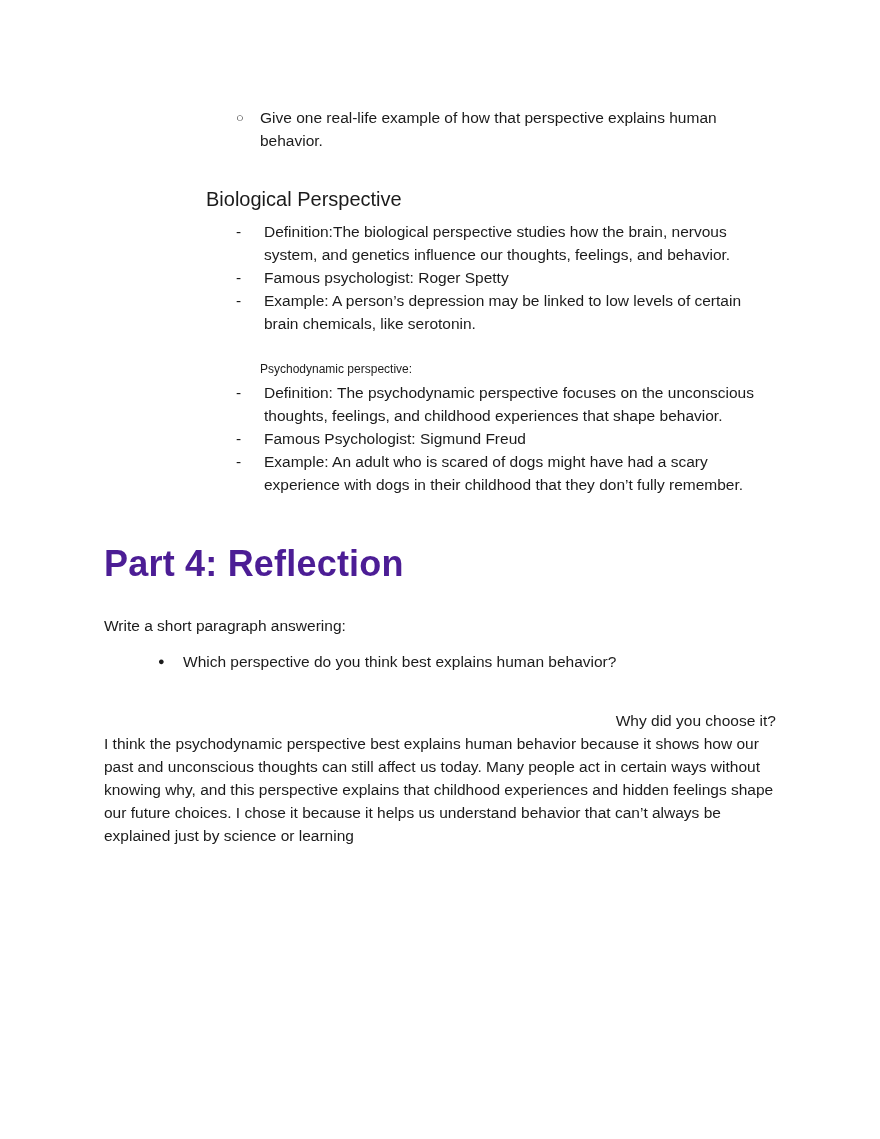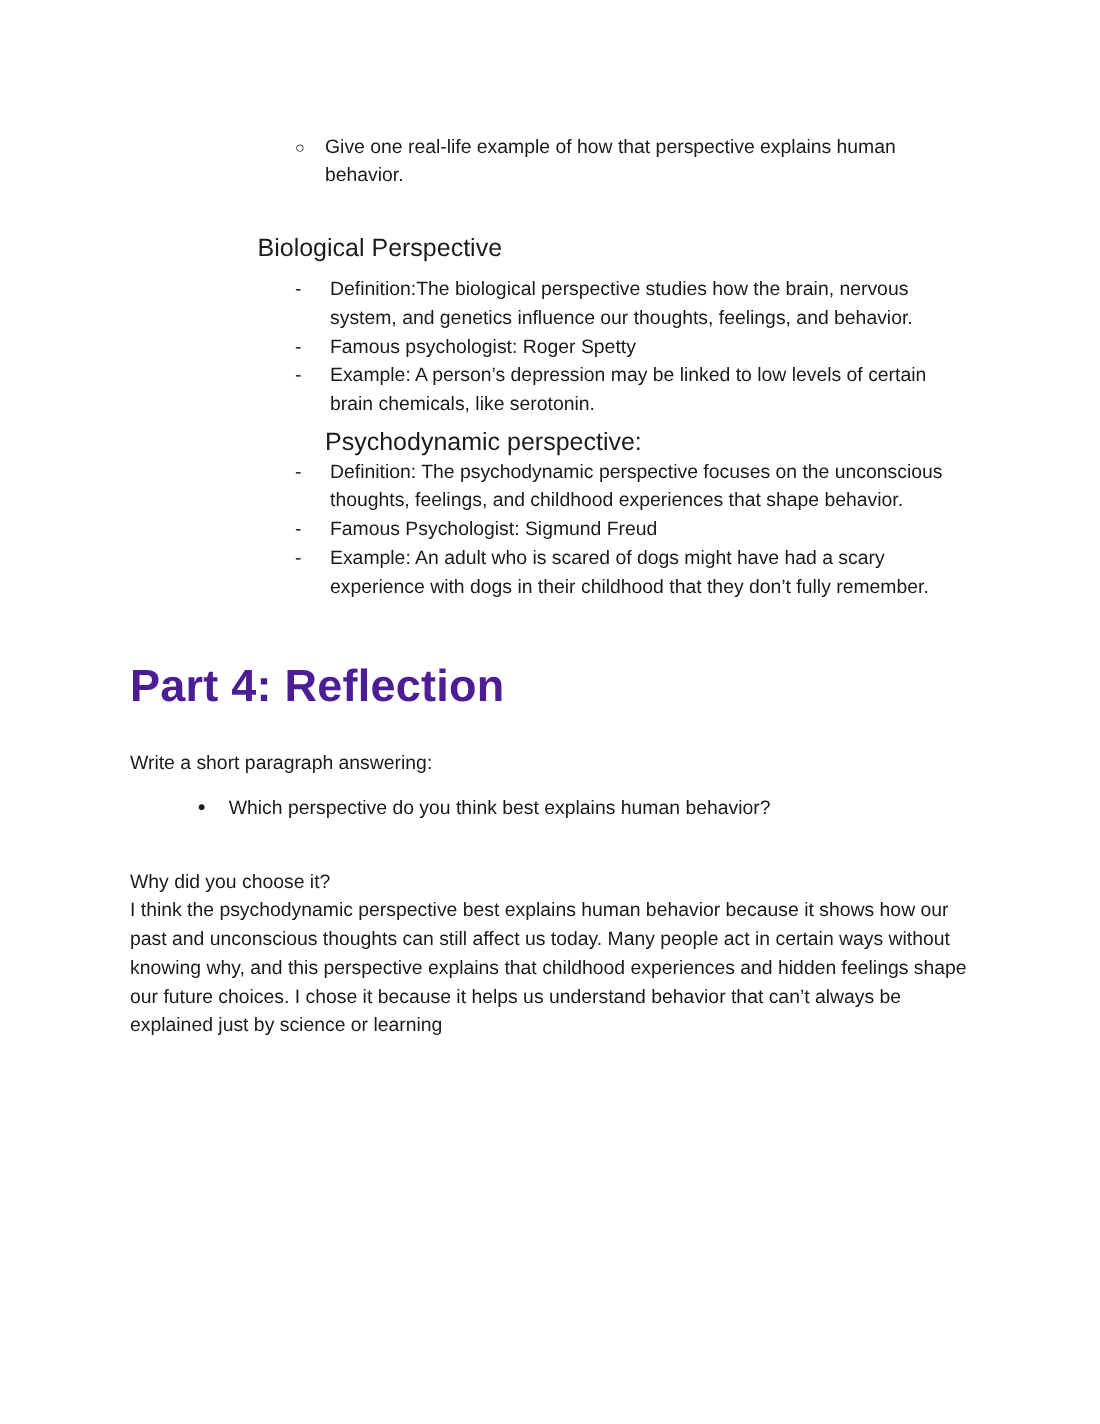--- a/index.html
+++ b/index.html
@@ -59,22 +59,22 @@
   .dash-list .li-row {
     margin-left: 128px;
   }
   .dash-list .li-marker {
     width: 28px;
     padding-left: 4px;
   }
   
   .sub-heading {
     margin-left: 156px;
-    margin-top: 8px;
-    font-size: 20px;
+    margin-top: 23px;
+    font-size: 12px;
     line-height: 23px;
   }
   .after-sub {
     margin-top: 0px;
   }
   
   .h1-title {
     margin-top: 46px;
     font-size: 36px;
     line-height: 44px;
@@ -89,20 +89,21 @@
     margin-left: 54px;
     margin-top: 13px;
   }
   .reflection-bullet .li-marker {
     width: 25px;
     font-size: 11px;
     line-height: 23px;
   }
   .question-line {
     margin-top: 36px;
+    text-align: right;
   }
   .answer-par {
   }
 </style>
 </head>
 <body>
 
 <div class="page">
 
   <div class="li-row intro-bullet body-text">

